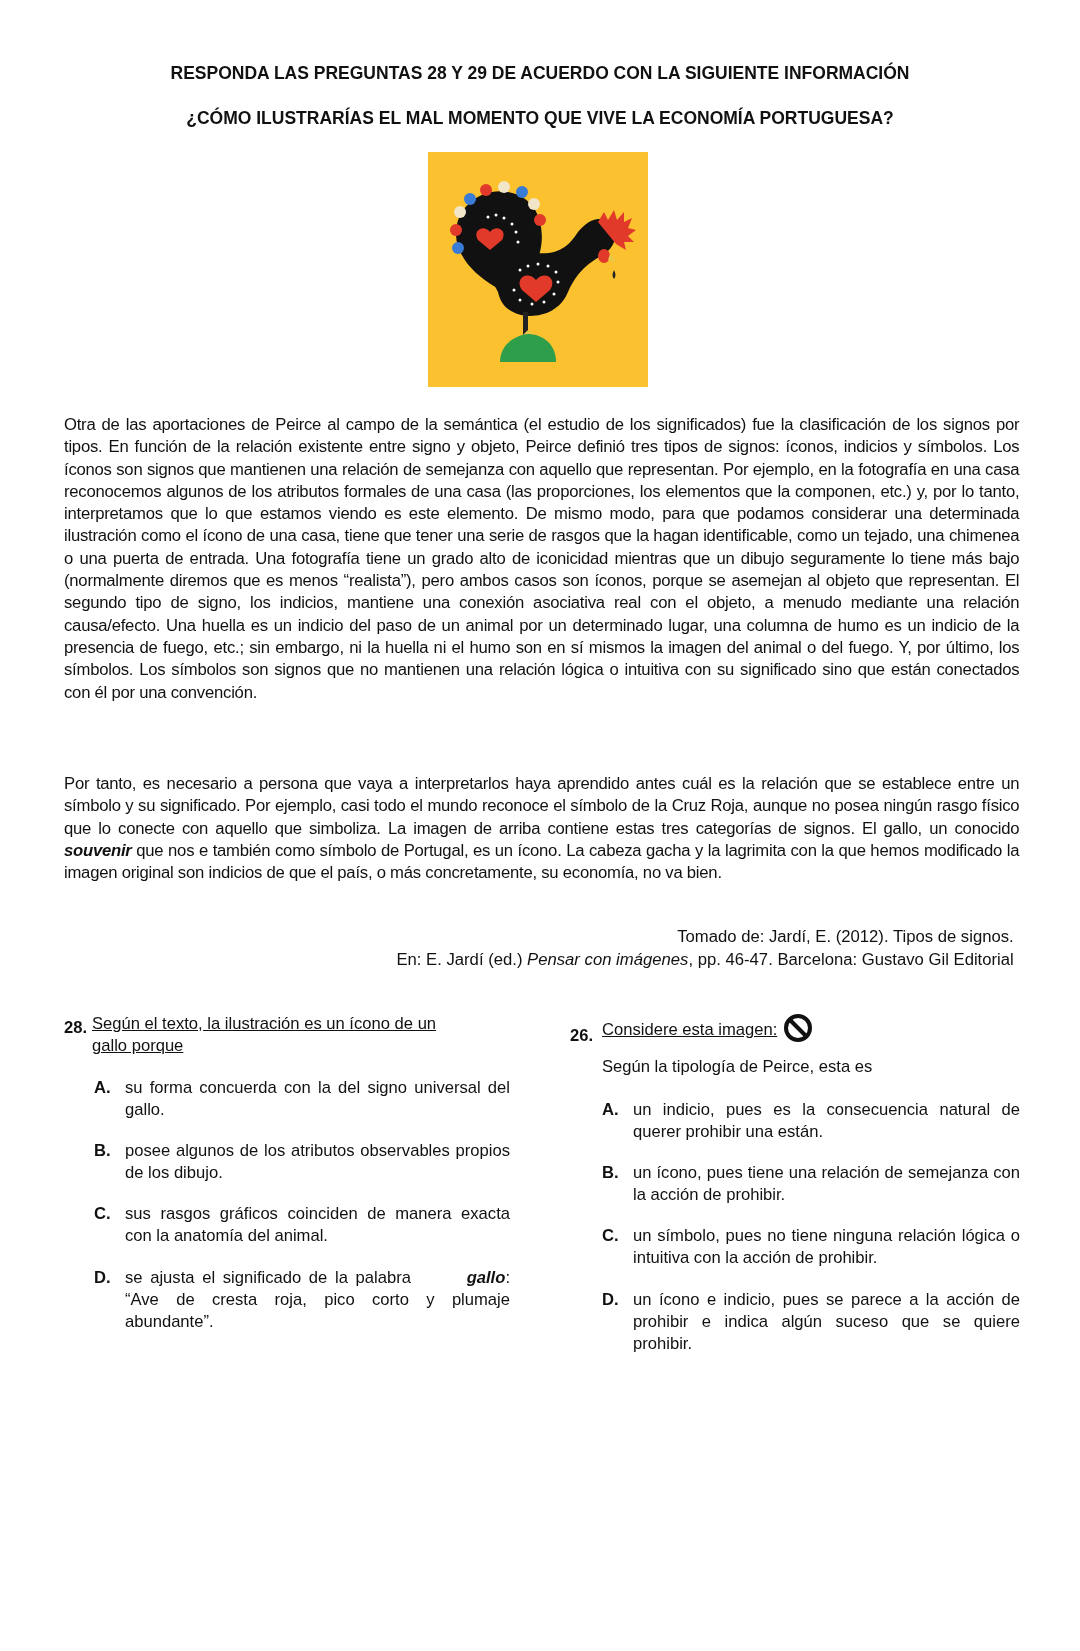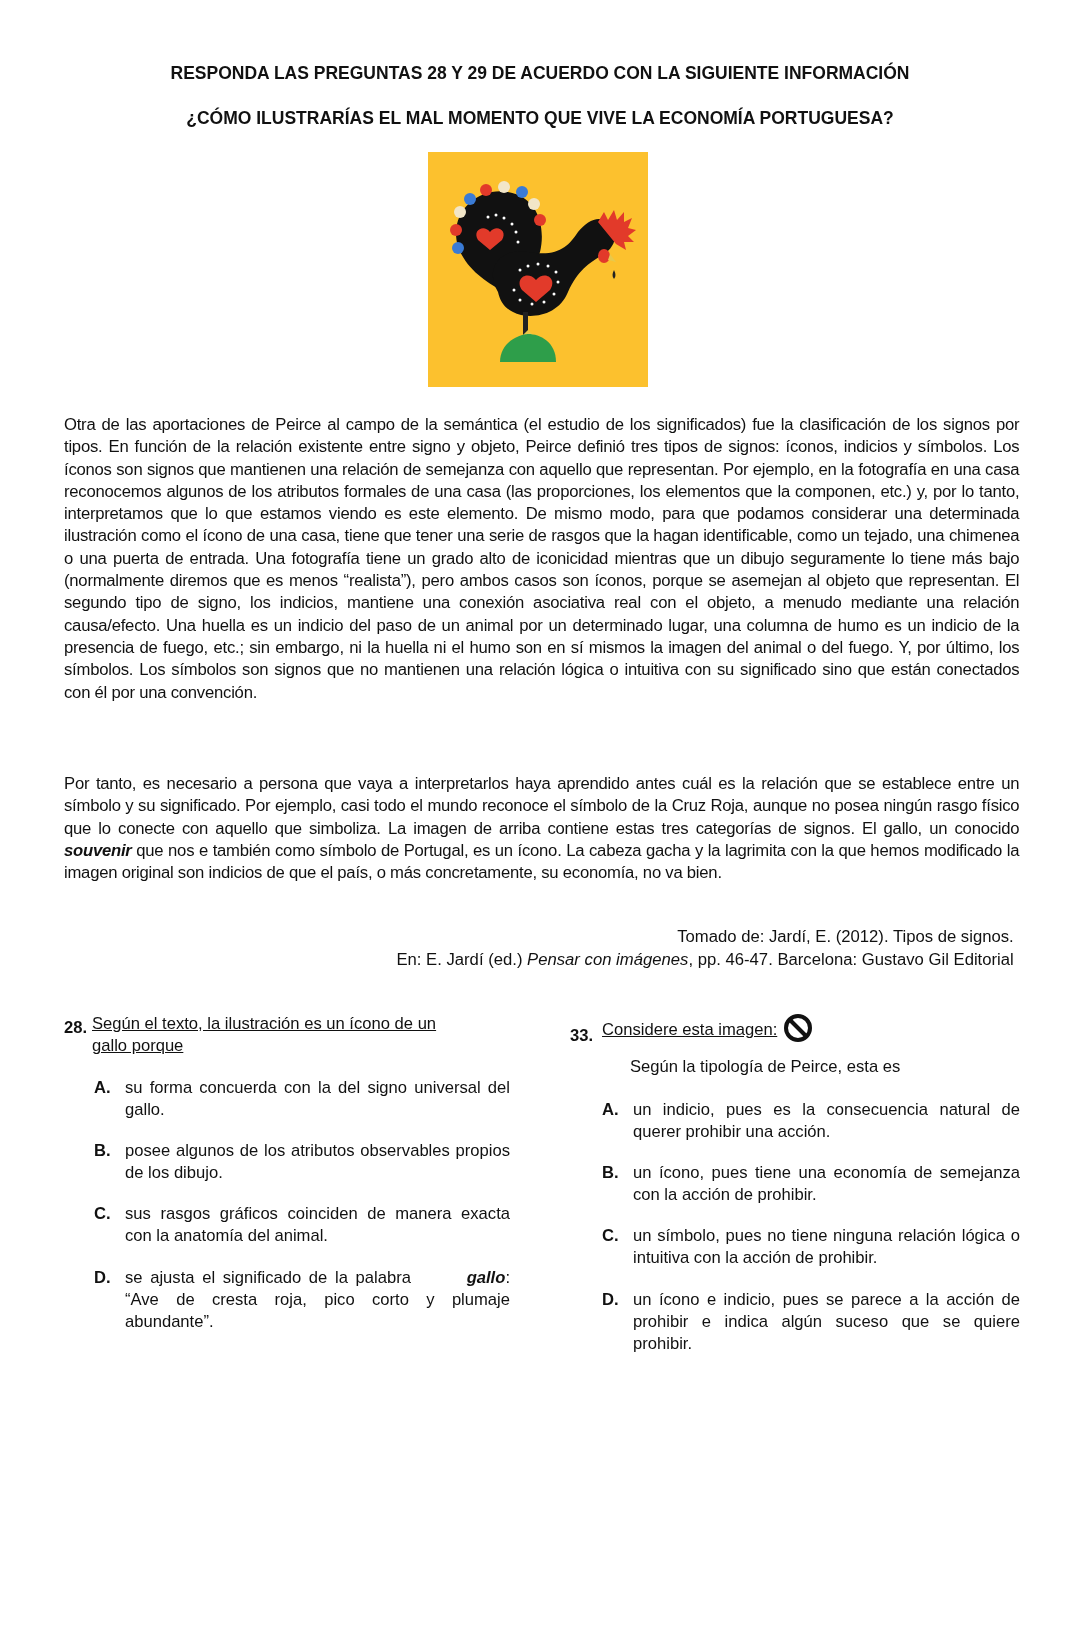--- a/index.html
+++ b/index.html
@@ -39,21 +39,21 @@
   .citation i { font-style: italic; }
 
   .q-col { position: absolute; font-size: 16.6px; line-height: 22px; }
   #q28 { left: 64px; top: 1013px; width: 446px; }
   #q29 { left: 570px; top: 1013px; width: 450px; }
   .q-num { font-weight: bold; font-size: 16.6px; position: absolute; }
   #q28 .q-num { left: 0; top: 4px; }
   #q29 .q-num { left: 0; top: 12px; }
   .q-stem { position: absolute; left: 30px; right: 0; top: 0; text-decoration: underline; }
   #q29 .q-stem { left: 32px; }
-  .q-sub { position: absolute; left: 32px; top: 43px; margin-left: 28px; }
+  .q-sub { position: absolute; left: 32px; top: 43px; }
   .opt { position: absolute; left: 30px; right: 0; }
   #q29 .opt { left: 32px; }
   .opt-letter { position: absolute; left: 0; top: 0; font-weight: bold; }
   .opt-text { margin-left: 31px; text-align: justify; display: block; }
   .opt-text b i, .gallo { font-weight: bold; font-style: italic; margin-left: 48px; }
   .prohibit-icon {
     display: inline-block; width: 30px; height: 30px; vertical-align: -8px; margin-left: 6px;
   }
 </style>
 </head>
@@ -147,34 +147,34 @@
     <span class="opt-letter">C.</span>
     <span class="opt-text">sus rasgos gráficos coinciden de manera exacta con la anatomía del animal.</span>
   </div>
   <div class="opt" style="top:254px;">
     <span class="opt-letter">D.</span>
     <span class="opt-text"><span>se ajusta el significado de la palabra </span><span class="gallo">gallo</span><span>: “Ave de cresta roja, pico corto y plumaje abundante”.</span></span>
   </div>
 </div>
 
 <div id="q29" class="q-col">
-  <span class="q-num">33.</span>
+  <span class="q-num">26.</span>
   <div class="q-stem"><span>Considere esta imagen:</span><span class="prohibit-icon"><svg viewBox="0 0 30 30" width="30" height="30">
           <circle cx="15" cy="15" r="12" stroke="#111" stroke-width="4" fill="none"></circle>
           <line x1="6.5" y1="6.5" x2="23.5" y2="23.5" stroke="#111" stroke-width="4"></line>
         </svg></span></div>
   <div class="q-sub">Según la tipología de Peirce, esta es</div>
 
   <div class="opt" style="top:86px;">
     <span class="opt-letter">A.</span>
-    <span class="opt-text">un indicio, pues es la consecuencia natural de querer prohibir una acción.</span>
+    <span class="opt-text">un indicio, pues es la consecuencia natural de querer prohibir una están.</span>
   </div>
   <div class="opt" style="top:149px;">
     <span class="opt-letter">B.</span>
-    <span class="opt-text">un ícono, pues tiene una economía de semejanza con la acción de prohibir.</span>
+    <span class="opt-text">un ícono, pues tiene una relación de semejanza con la acción de prohibir.</span>
   </div>
   <div class="opt" style="top:212px;">
     <span class="opt-letter">C.</span>
     <span class="opt-text">un símbolo, pues no tiene ninguna relación lógica o intuitiva con la acción de prohibir.</span>
   </div>
   <div class="opt" style="top:276px;">
     <span class="opt-letter">D.</span>
     <span class="opt-text">un ícono e indicio, pues se parece a la acción de prohibir e indica algún suceso que se quiere prohibir.</span>
   </div>
 </div>

